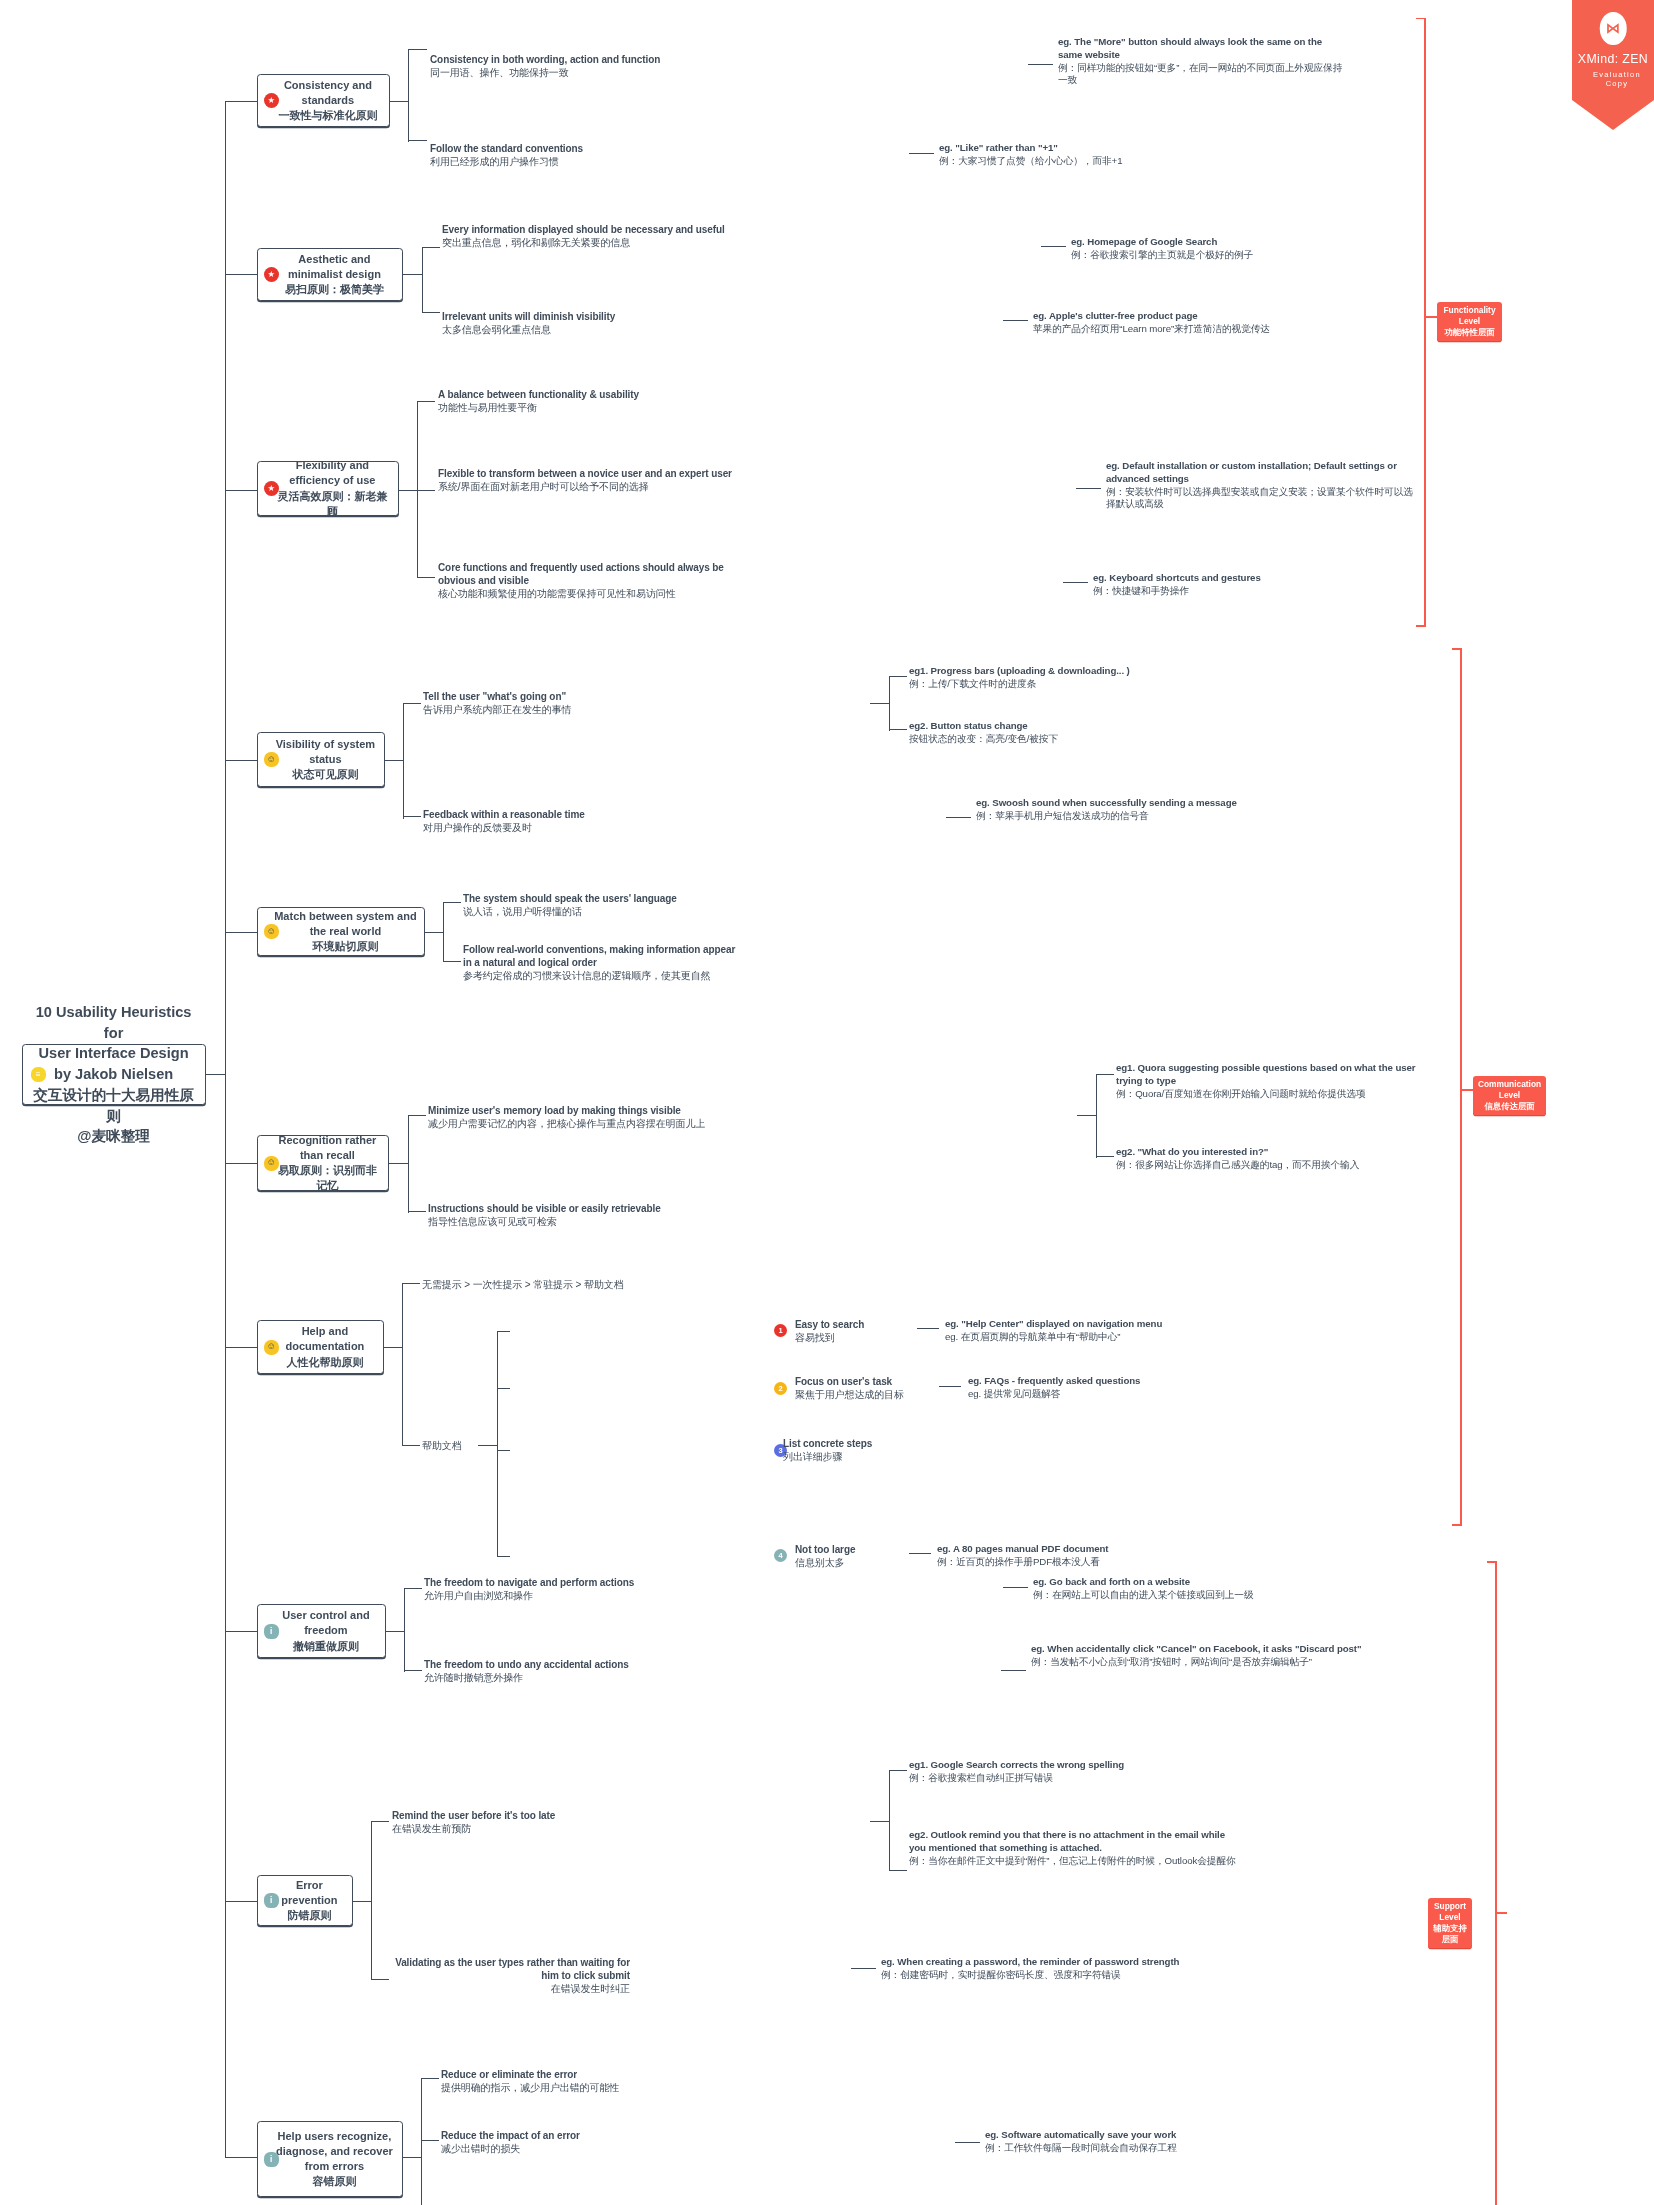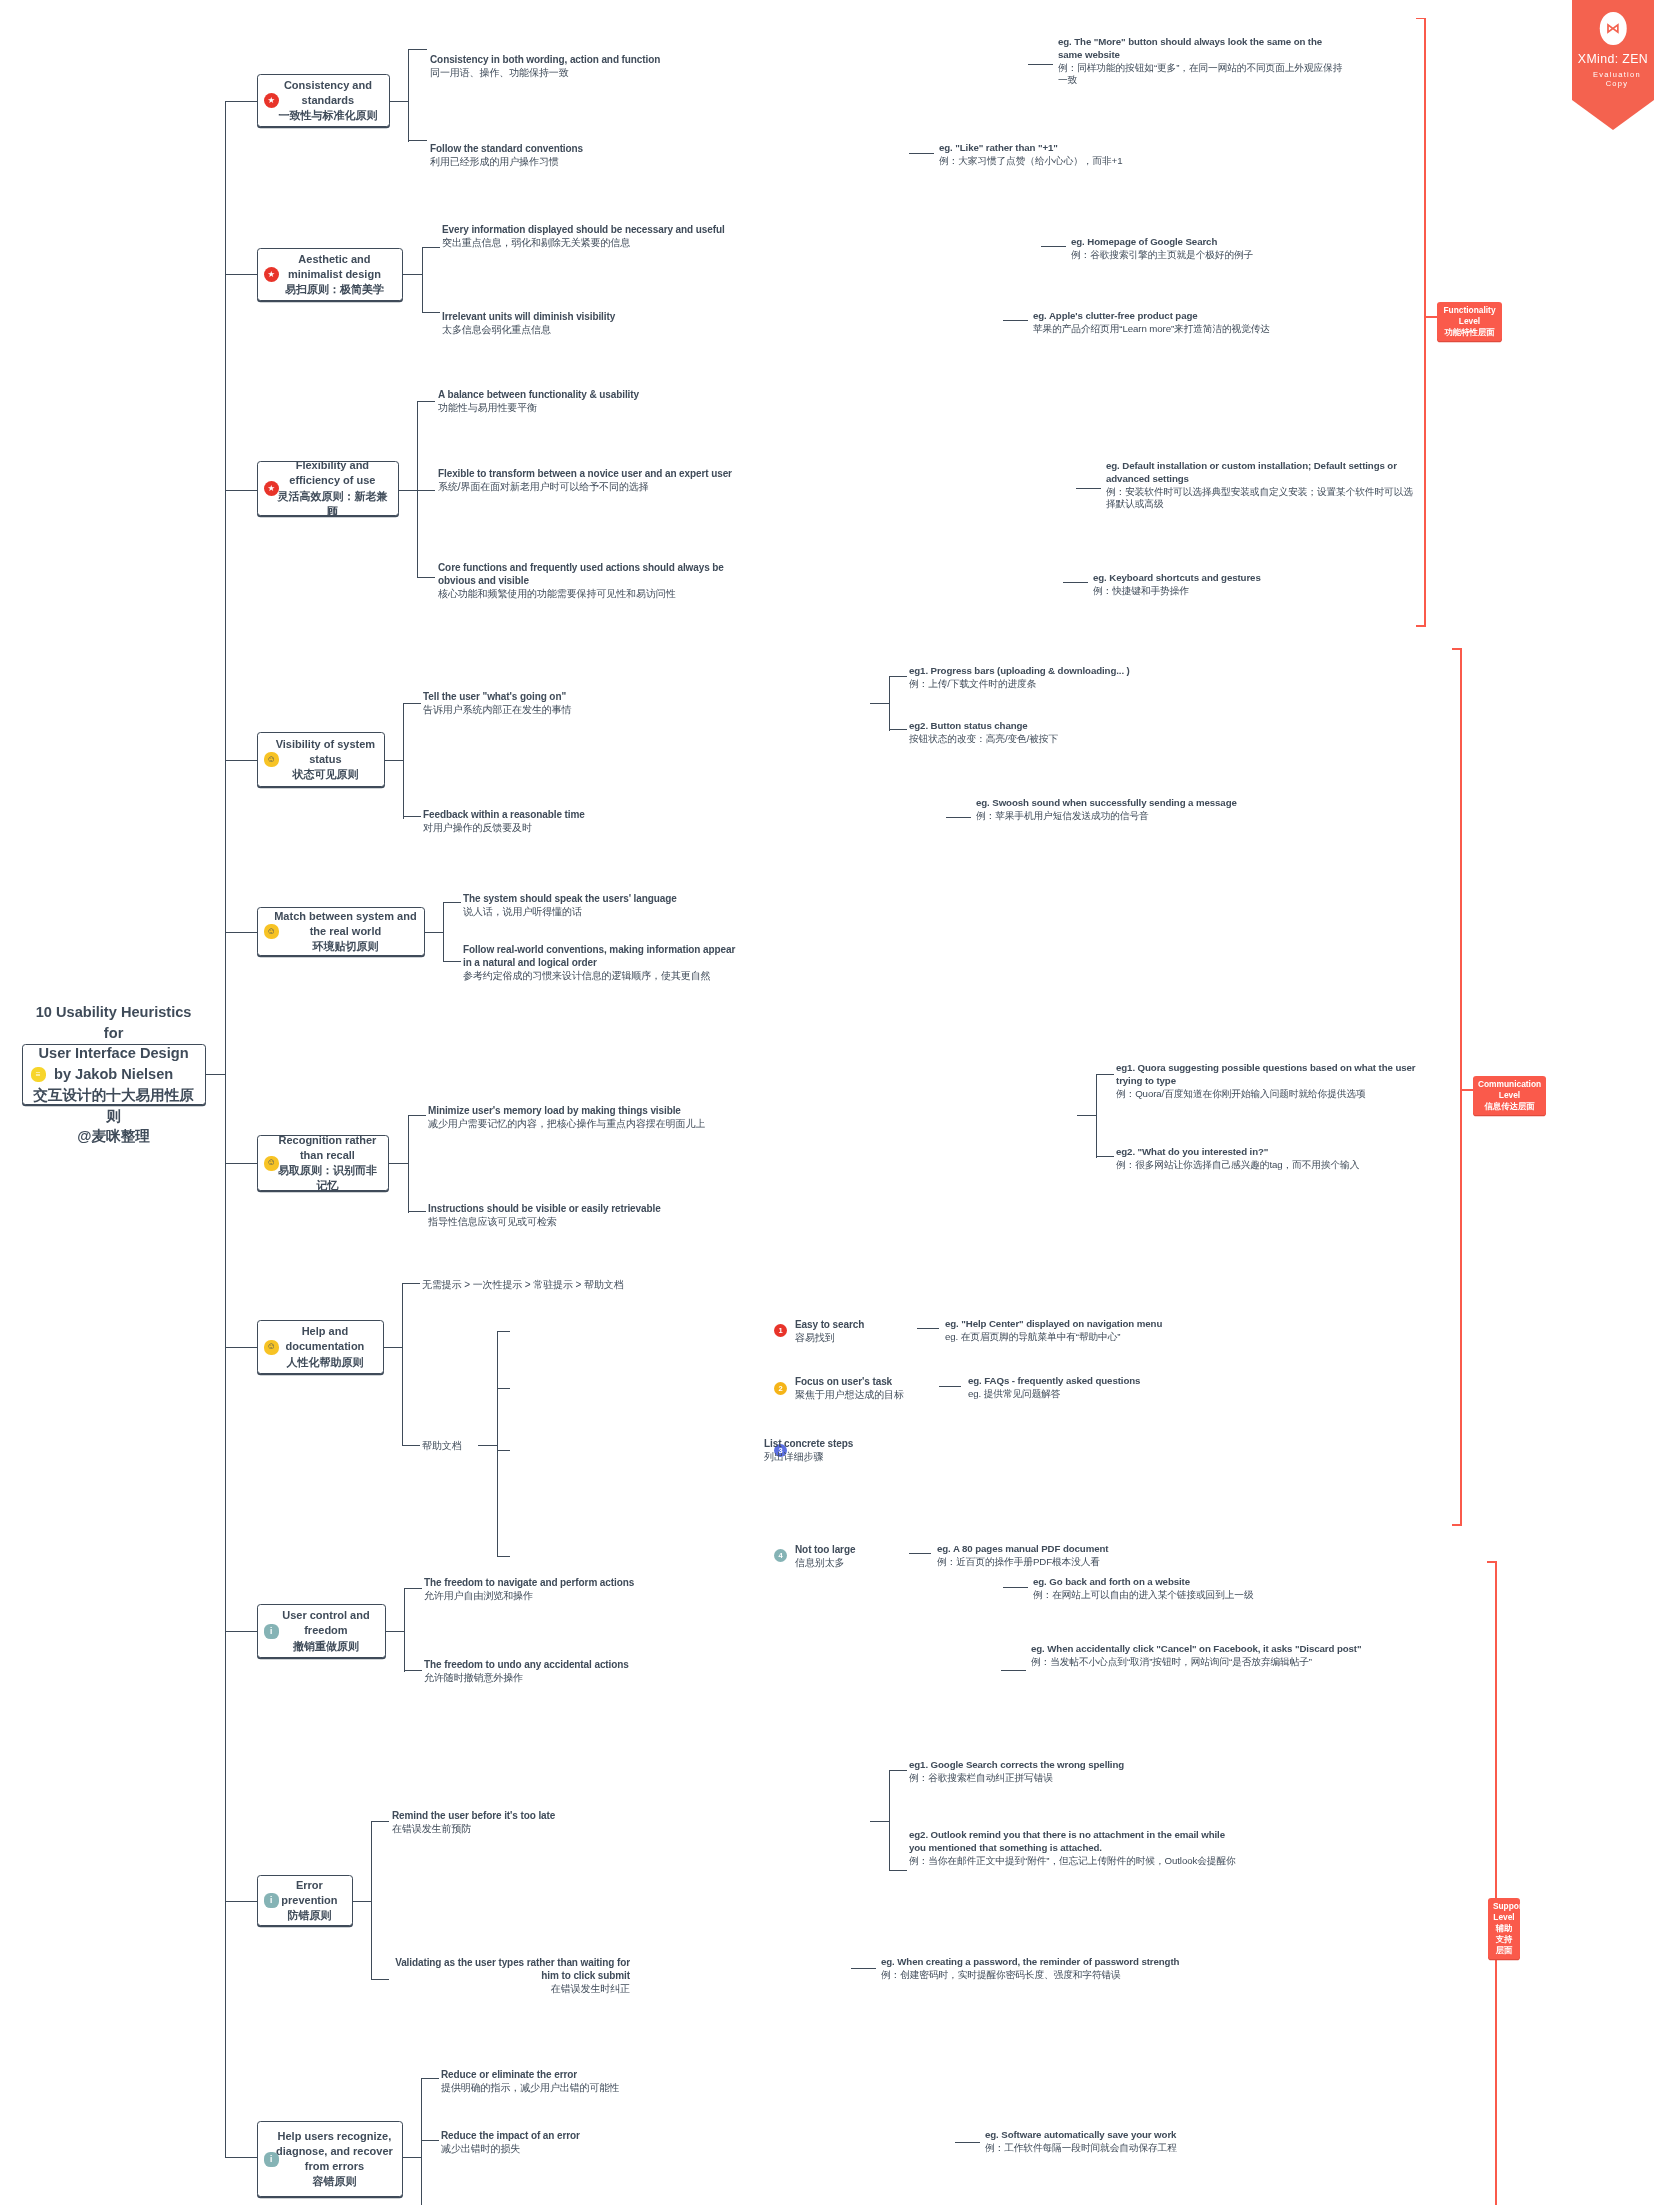--- a/index.html
+++ b/index.html
@@ -346,21 +346,21 @@
     <span>Focus on user's task</span>
     <span class="cn">聚焦于用户想达成的目标</span>
   </div>
   <div class="ln lnh" style="left:939px;top:1386px;width:22px;"></div>
   <div class="txt lvl3" style="left:968px;top:1375px;width:335px;">
     <span>eg. FAQs -  frequently asked questions</span>
     <span class="cn">eg. 提供常见问题解答</span>
   </div>
 
   <div class="num" style="left:774px;top:1444px;background:#5b6ee1;">3</div>
-  <div class="txt lvl2" style="left:764px;top:1437px;width:123px;">
+  <div class="txt lvl2" style="left:783px;top:1437px;width:123px;">
     <span>List concrete steps</span>
     <span class="cn">列出详细步骤</span>
   </div>
 
   <div class="num" style="left:774px;top:1549px;background:#85b3b5;">4</div>
   <div class="txt lvl2" style="left:795px;top:1543px;width:95px;">
     <span>Not too large</span>
     <span class="cn">信息别太多</span>
   </div>
   <div class="ln lnh" style="left:909px;top:1553px;width:22px;"></div>
@@ -476,19 +476,19 @@
   <div class="ln lnh" style="left:955px;top:2142px;width:25px;"></div>
   <div class="txt lvl3" style="left:985px;top:2129px;width:335px;">
     <span>eg. Software automatically save your work</span>
     <span class="cn">例：工作软件每隔一段时间就会自动保存工程</span>
   </div>
 
   <div class="lnr" style="left:1495px;top:1561px;width:1.8px;height:703px;"></div>
   <div class="lnr" style="left:1487px;top:1561px;width:9.7px;height:1.8px;"></div>
 
   <div class="lnr" style="left:1495px;top:1912px;width:12.3px;height:1.8px;"></div>
-  <div class="badge" style="left:1488px;top:1898px;width:32px;">
+  <div class="badge" style="left:1428px;top:1898px;width:44px;">
     <span>Support Level</span>
     <span class="cn">辅助支持层面</span>
   </div>
 
 </div>
 
 
 </body></html>

